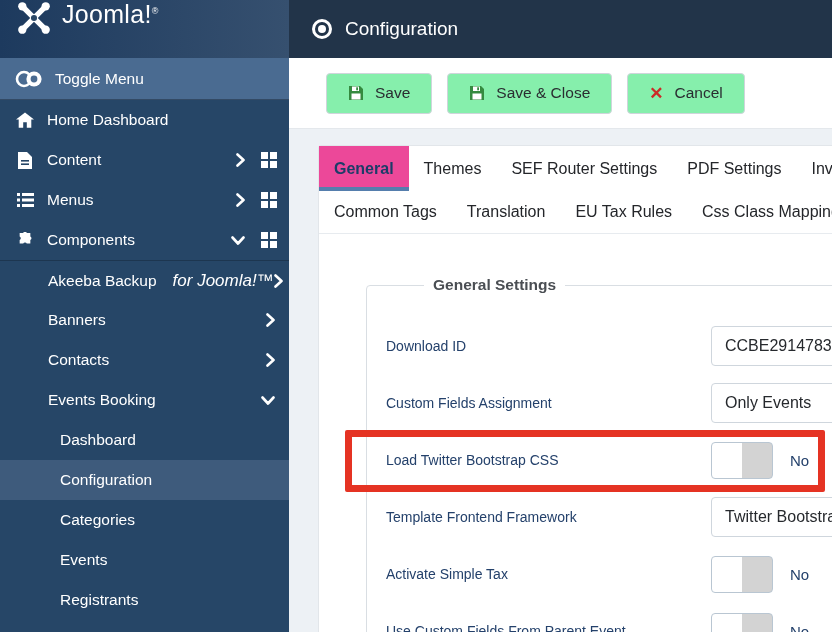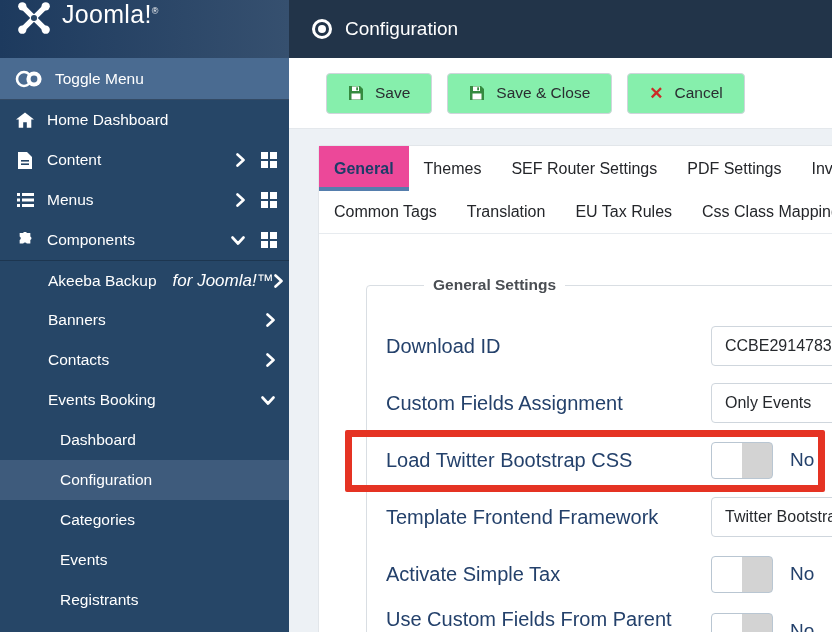--- a/index.html
+++ b/index.html
@@ -50,27 +50,27 @@
   .tabs1 { display:flex; height:45px; }
   .tabs2 { display:flex; height:43px; border-bottom:1px solid #e7ebef; padding-left:0; }
   .tab { display:flex; align-items:center; padding:0 15px; font-size:16px; color:#24262a;
     white-space:nowrap; cursor:pointer; }
   .tab.active { background:#ec4899; color:#1c3c68; font-weight:bold; box-shadow:inset 0 -4px 0 #557ead; }
   .content { padding:42px 0 0 47px; }
   fieldset { border:1px solid #d9dee3; border-radius:4px; width:640px; height:430px; padding:0 0 0 19px; }
   legend { margin-left:38px; padding:0 9px; font-size:15.5px; font-weight:bold; color:#4a4e53; }
   .frow { display:flex; align-items:center; height:40px; margin-bottom:17px; }
   .frow.first { margin-top:32px; }
-  .flabel { width:325px; font-size:20px; color:#24416b; }
+  .flabel { width:325px; font-size:14px; color:#24416b; }
   .tinput, .tselect { height:40px; width:240px; border:1px solid #cfd6dd; border-radius:4px;
     font-size:16px; padding:0 13px; color:#26292d; background:#fff; appearance:none;
     font-family:"Liberation Sans","DejaVu Sans",sans-serif; }
   .toggle { width:62px; height:37px; border:1px solid #b9c6d2; border-radius:4px;
     background:linear-gradient(90deg,#ffffff 0 50%,#d3d3d3 50% 100%); cursor:pointer; flex:0 0 auto; }
-  .tog-label { margin-left:17px; font-size:19px; color:#24416b; }
+  .tog-label { margin-left:17px; font-size:15px; color:#24416b; }
 
   
   .hl-red { position:absolute; left:345px; top:430px; width:480px; height:62px;
     border:7px solid #e53323; border-radius:2px; z-index:50; pointer-events:none; }
 </style>
 </head>
 <body>
 
 <div class="frame">
 

